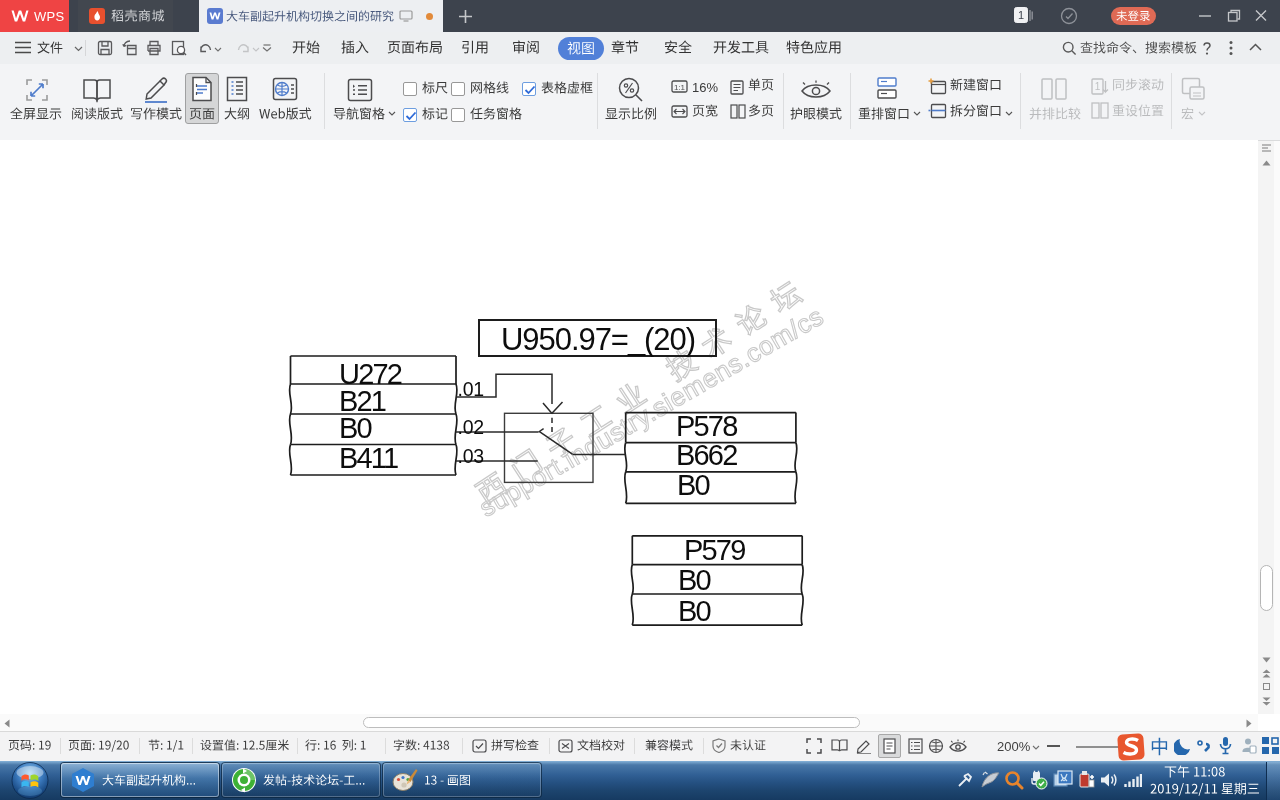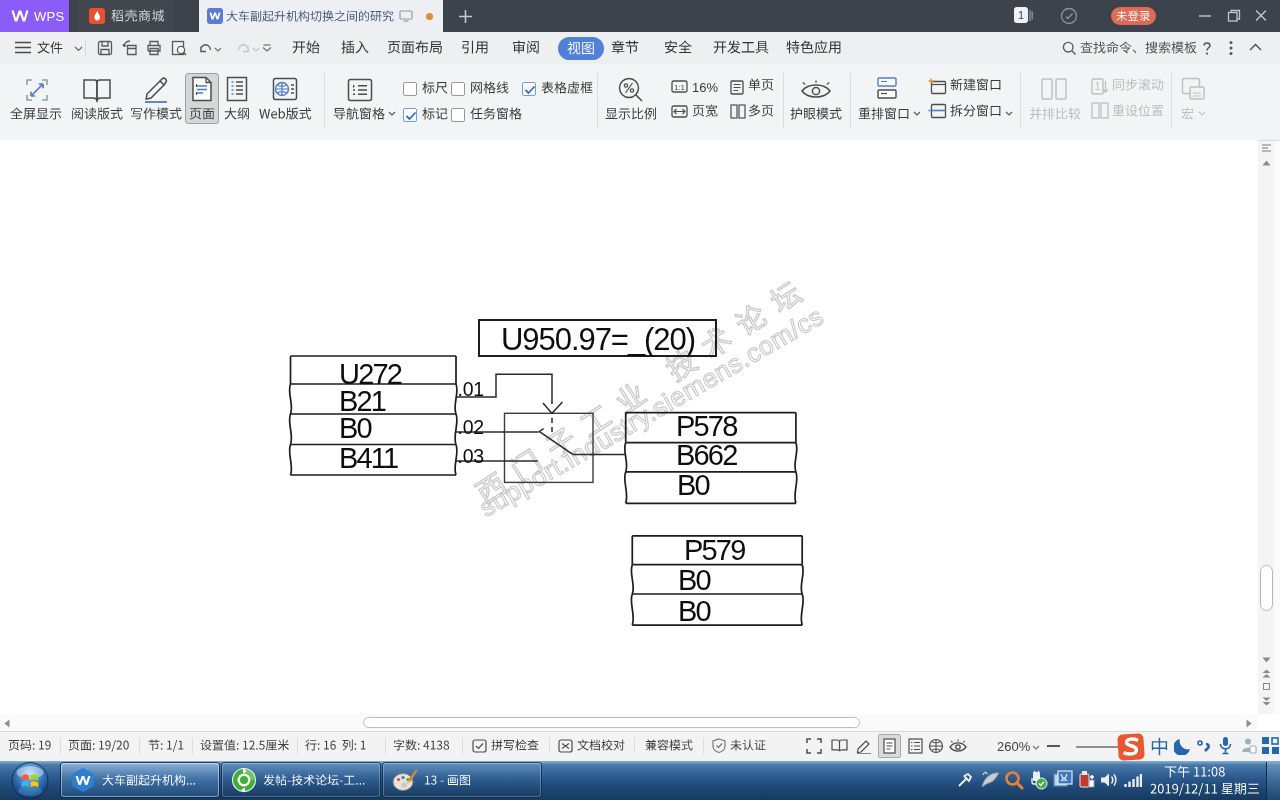--- a/index.html
+++ b/index.html
@@ -1,21 +1,21 @@
 <!DOCTYPE html>
 <html><head><meta charset="utf-8"><title>doc</title><style>
 *{margin:0;padding:0;box-sizing:border-box}
 html,body{width:1280px;height:800px;overflow:hidden}
 body{font-family:"Liberation Sans",sans-serif;position:relative;background:#fff}
 #p{position:absolute;left:0;top:0;width:1280px;height:800px;overflow:hidden}
 .abs{position:absolute}
 .cn{position:absolute;overflow:visible}
 
 #titlebar{position:absolute;left:0;top:0;width:1280px;height:32px;background:#3d434d}
-#wpsbtn{position:absolute;left:0;top:0;width:69px;height:32px;background:#8b5cf6;color:#fff;font-size:14px}
+#wpsbtn{position:absolute;left:0;top:0;width:69px;height:32px;background:#ef4444;color:#fff;font-size:14px}
 #tab2{position:absolute;left:78px;top:0;width:95px;height:32px;background:#42474f}
 #tabact{position:absolute;left:199px;top:0;width:244px;height:32px;background:#edeff2}
 
 #menubar{position:absolute;left:0;top:32px;width:1280px;height:32px;background:#edeff1}
 #viewpill{position:absolute;left:558px;top:37px;width:46px;height:23px;background:#5180d8;border-radius:12px}
 
 #ribbon{position:absolute;left:0;top:64px;width:1280px;height:77px;background:#f3f4f6;border-bottom:1px solid #dadbdc}
 .rsep{position:absolute;top:73px;width:1px;height:56px;background:#dcdddf}
 .rsel{position:absolute;background:#d5d6d7;border:1px solid #9fa0a1;border-radius:3px}
 .cb{position:absolute;width:14px;height:14px;background:#fff;border:1px solid #989898;border-radius:2px}
@@ -563,21 +563,21 @@
     </svg>
 <svg class="abs" style="left:928px;top:738px" width="16" height="16" viewBox="0 0 16 16">
       <circle cx="8" cy="8" r="6.5" fill="none" stroke="#4c4c4e" stroke-width="1.2"></circle>
       <path d="M1.5 8 H14.5 M8 1.5 V14.5 M3.5 3.8 A 9.5 9.5 0 0 0 12.5 3.8 M3.5 12.2 A 9.5 9.5 0 0 1 12.5 12.2" fill="none" stroke="#4c4c4e" stroke-width="1"></path>
     </svg>
 <svg class="abs" style="left:948px;top:739px" width="20" height="14" viewBox="0 0 20 14">
       <path d="M2 8 C6 2.5 14 2.5 18 8 C14 13.5 6 13.5 2 8 Z" fill="none" stroke="#4c4c4e" stroke-width="1.3"></path>
       <circle cx="10" cy="8" r="2.2" fill="none" stroke="#4c4c4e" stroke-width="1.3"></circle>
       <path d="M4.5 3.5 L3.2 1.8 M10 2.3 V0.4 M15.5 3.5 L16.8 1.8" stroke="#4c4c4e" stroke-width="1.1"></path>
     </svg>
-<div class="abs" style="left:997px;top:739px;font-size:13px;color:#3f3f3f">260%</div>
+<div class="abs" style="left:997px;top:739px;font-size:13px;color:#3f3f3f">200%</div>
 <svg class="abs" style="left:1032px;top:745px" width="8" height="5" viewBox="0 0 8 5">
       <path d="M1 1 L4 4 L7 1" fill="none" stroke="#707070" stroke-width="1.1"></path>
     </svg>
 <div class="abs" style="left:1047px;top:745px;width:13px;height:2px;background:#555"></div>
 <div class="abs" style="left:1076px;top:746px;width:42px;height:1.5px;background:#8f8f8f"></div>
 
 <svg class="abs" style="left:1117px;top:733px" width="28" height="28" viewBox="0 0 28 28">
   <rect x="1" y="1" width="26" height="26" rx="5" fill="#e8572f" transform="rotate(-4 14 14)"></rect>
   <path d="M21 7.5 C17 5 9.5 5.5 9.5 9.5 C9.5 13.5 19.5 12 19.5 17 C19.5 21.5 11 22 6.5 19.5" fill="none" stroke="#fff" stroke-width="3.4"></path>
 </svg>

